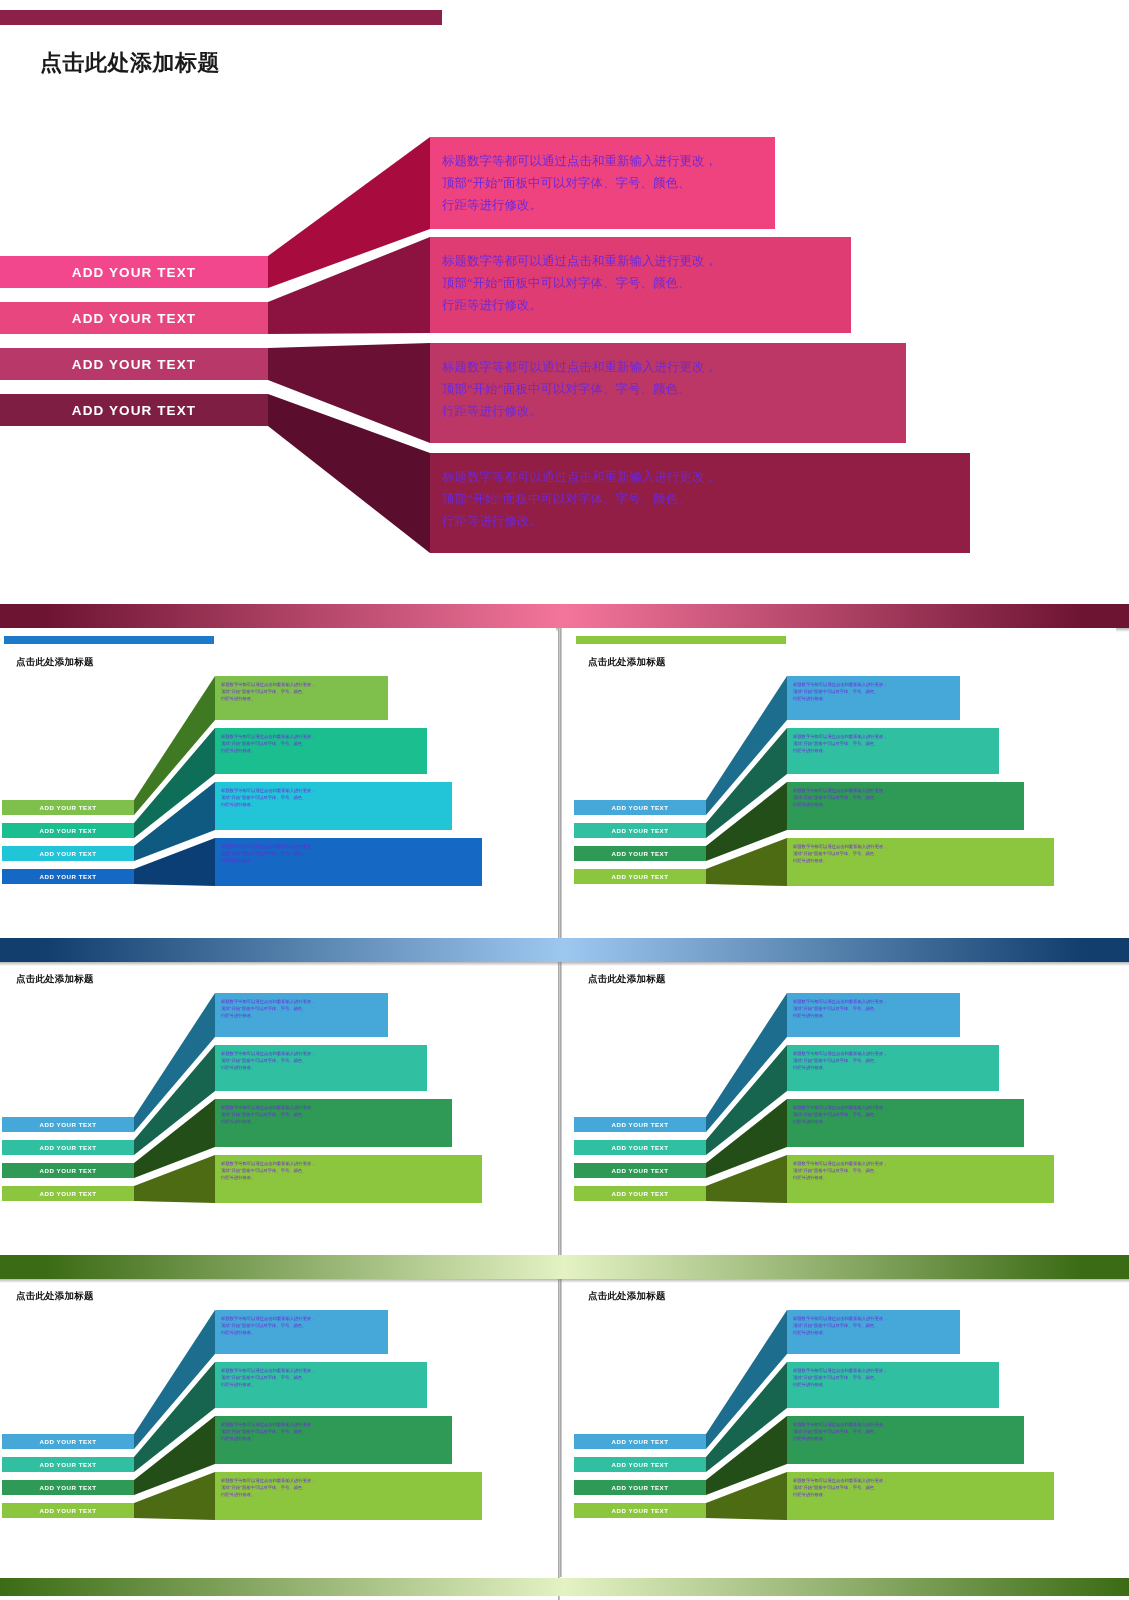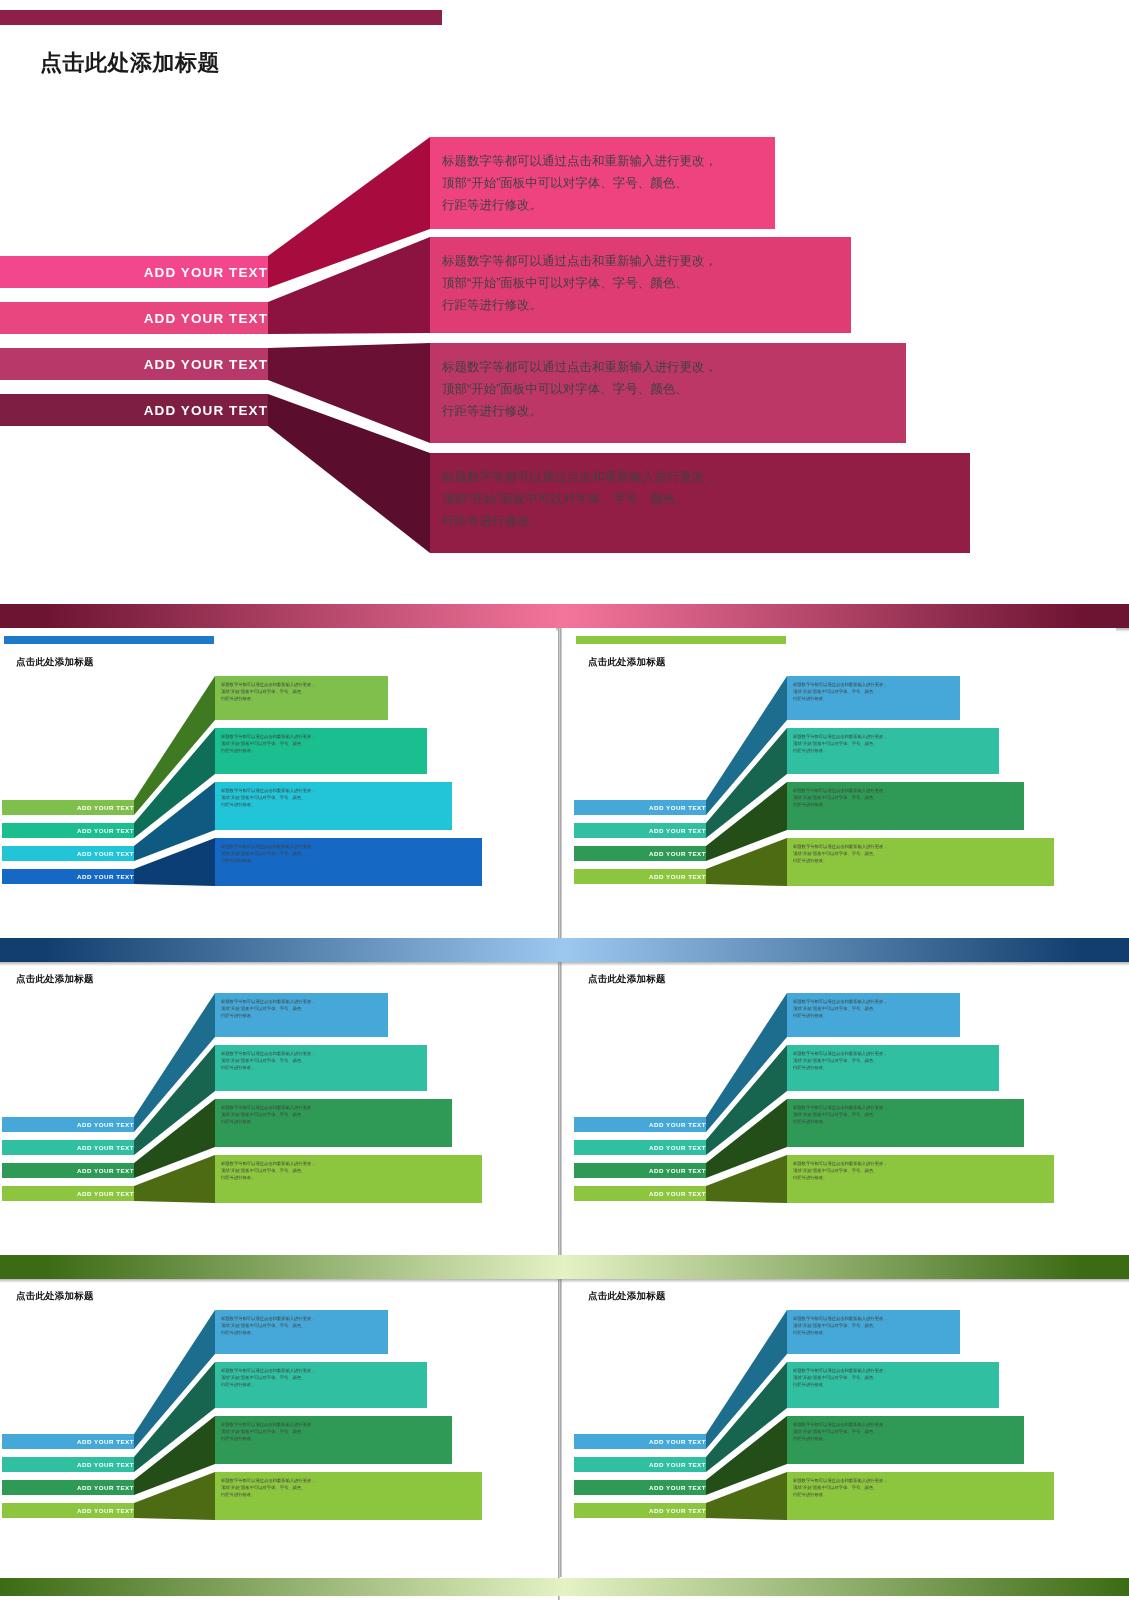--- a/index.html
+++ b/index.html
@@ -20,28 +20,28 @@
   .main-title {
     position:absolute; left:40px; top:48px;
     font-size:22px; font-weight:bold; color:#1a1a1a;
     letter-spacing:0.5px;
   }
 
   .diagram { position:absolute; left:0; top:120px; width:1129px; height:460px; }
   .diagram svg { position:absolute; left:0; top:0; }
 
   .lbl {
-    position:absolute; display:flex; align-items:center; justify-content:flex-end;
+    position:absolute; display:flex; align-items:center; justify-content:center;
     color:#fff; font-weight:bold; letter-spacing:1.1px;
   }
   .main-lbl { font-size:13.5px; height:32px; }
 
   .boxtext {
-    position:absolute; color:#404040;
-    font-family:Liberation Sans, sans-serif;
+    position:absolute; color:#6d28d9;
+    font-family:Liberation Serif, serif;
   }
   .main-boxtext { font-size:12.5px; line-height:1.75; }
 
   
   .band { position:absolute; left:0; width:1129px; height:24px; }
   .band-shadow {
     position:absolute; left:0; width:1129px; height:4px;
     background:linear-gradient(to bottom,rgba(120,120,120,0.55),rgba(255,255,255,0));
   }
 

